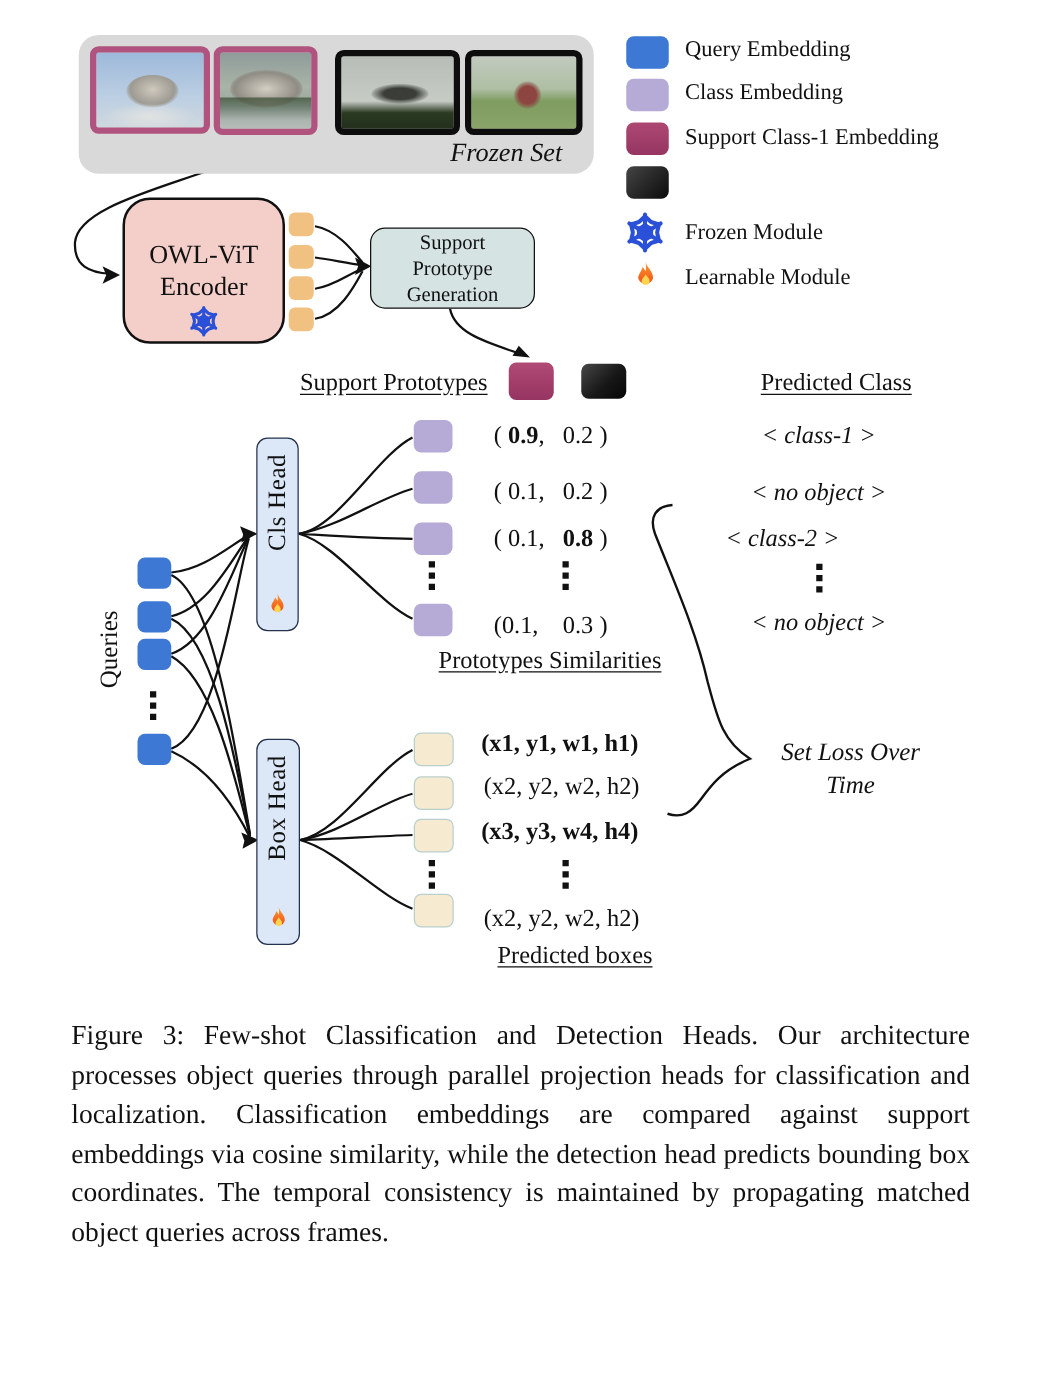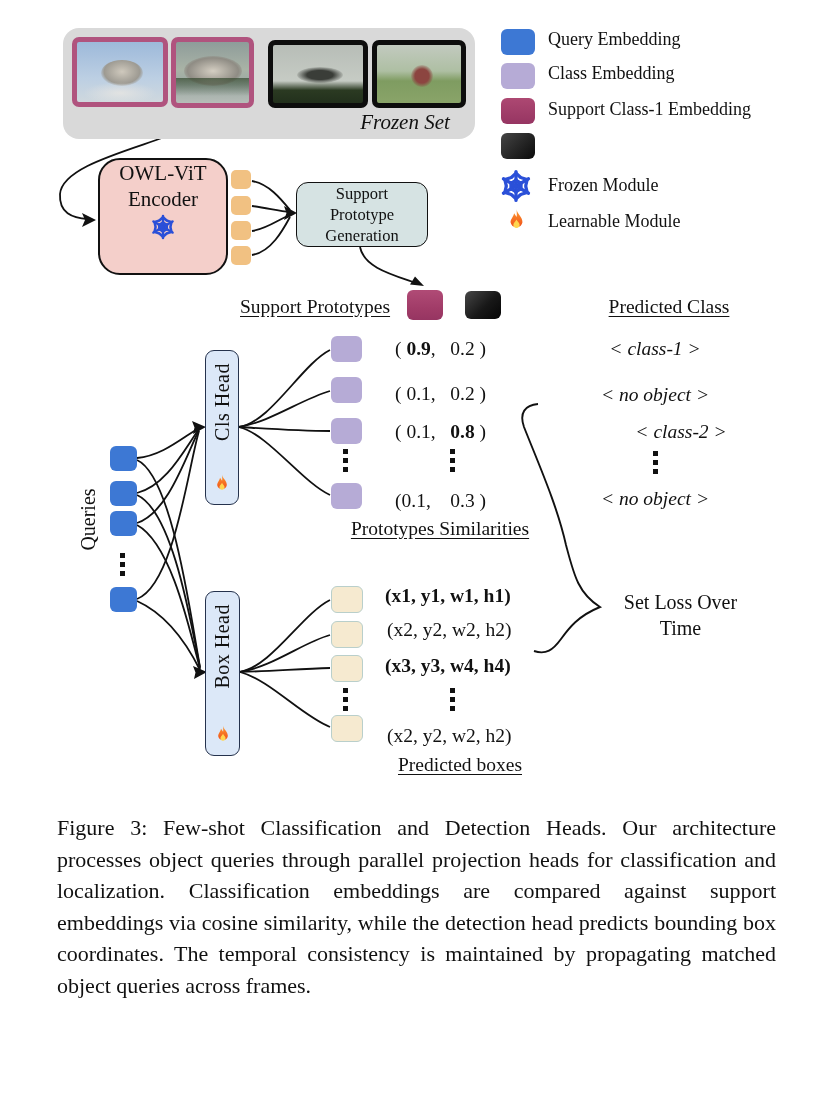--- a/index.html
+++ b/index.html
@@ -11,40 +11,40 @@
   .supportset{background:#d9d9d9;border-radius:16px;}
   .thumb{position:absolute;z-index:3;border-radius:7px;box-sizing:border-box;overflow:hidden;}
   .thumb.c1{border:5px solid #b0537e;}
   .thumb.c2{border:5px solid #0d0d0d;}
   .blob{position:absolute;border-radius:50%;}
   .supportset-label{font-style:italic;font-size:21px;}
   
   .sw{position:absolute;width:34px;height:26px;border-radius:6px;}
   .legend-label{position:absolute;font-size:18px;white-space:nowrap;}
   
-  .encoder{background:#f4cfca;border:2px solid #111;border-radius:22px;text-align:center;font-size:21px;line-height:26px;}
+  .encoder{background:#f4cfca;border:2px solid #111;border-radius:22px;text-align:center;font-size:21px;line-height:26px;padding-top:30px;}
   .spg{background:#d6e3e3;border:1.8px solid #111;border-radius:12px;text-align:center;font-size:16.5px;line-height:21px;display:flex;align-items:center;justify-content:center;}
   .token{position:absolute;width:20px;height:19px;border-radius:5px;background:#f1c182;z-index:2;}
   .head{background:#dce8f8;border:1.8px solid #25324d;border-radius:9px;display:flex;flex-direction:column;align-items:center;justify-content:space-between;padding:12px 0 8px 0;}
   .head .vlabel{writing-mode:vertical-rl;transform:rotate(180deg);font-size:20px;letter-spacing:.5px;}
   .sq{position:absolute;z-index:2;border-radius:6px;}
   .sq.query{background:#3d78d4;width:27px;height:25px;}
   .sq.classemb{background:#b6abd6;width:31px;height:26px;}
   .sq.tan{background:#f6ead0;border:1.2px solid #b9cfcb;width:30px;height:25px;}
   .sq.proto1{background:linear-gradient(180deg,#b04b76 0%,#a13c68 60%,#963562 100%);width:36px;height:30px;}
   .sq.proto2{background:linear-gradient(135deg,#474747 0%,#181818 55%,#050505 100%);width:36px;height:28px;}
   .underl{text-decoration:underline;text-underline-offset:3px;}
   .h19{font-size:19.5px;white-space:nowrap;}
   .simrow{position:absolute;font-size:19.5px;white-space:pre;z-index:2;}
   .boxrow{position:absolute;font-size:19.5px;white-space:pre;z-index:2;text-align:right;}
   .clsitem{position:absolute;font-size:19.5px;font-style:italic;white-space:nowrap;text-align:center;width:160px;z-index:2;}
   .vdots{position:absolute;display:flex;flex-direction:column;gap:4px;z-index:2;}
   .vdots i{display:block;width:5px;height:5px;background:#111;}
   .rotlabel{position:absolute;font-size:20px;transform:rotate(-90deg);transform-origin:center;white-space:nowrap;text-align:center;z-index:2;}
-  .loss{position:absolute;font-size:20px;text-align:center;line-height:26px;z-index:2;}
+  .loss{position:absolute;font-size:20px;font-style:italic;text-align:center;line-height:26px;z-index:2;}
   .caption{position:absolute;left:57px;top:812px;width:719px;font-size:22px;line-height:31.6px;text-align:justify;z-index:2;}
   .icon-sm{width:26px;height:26px;display:block;}
   .icon-flame-head{width:22px;height:24px;display:block;}
 </style>
 </head>
 <body>
 
 <svg width="0" height="0" style="position:absolute">
   <defs>
     <g id="snow-sym" stroke="#2b50d8" stroke-width="2.3" stroke-linecap="round" fill="none">
@@ -209,21 +209,21 @@
   <div class="vdots" style="left:450px;top:449px;">
       <i></i>
       <i></i>
       <i></i>
     </div>
   <div class="simrow" style="left:395px;top:490px;"><span>(</span><span>0.1</span><span>,    </span><span>0.3</span><span> )</span></div>
   <div class="node h19 underl" style="left:345px;top:518px;width:190px;text-align:center;">Prototypes Similarities</div>
 
   <div class="clsitem" style="left:575px;top:338px;">&lt; class-1 &gt;</div>
   <div class="clsitem" style="left:575px;top:384px;">&lt; no object &gt;</div>
-  <div class="clsitem" style="left:601px;top:421px;">&lt; class-2 &gt;</div>
+  <div class="clsitem" style="left:546px;top:421px;">&lt; class-2 &gt;</div>
   <div class="vdots" style="left:653px;top:451px;">
       <i></i>
       <i></i>
       <i></i>
     </div>
   <div class="clsitem" style="left:575px;top:488px;">&lt; no object &gt;</div>
 
   <div class="sq tan" style="left:331px;top:586px;"></div>
   <div class="sq tan" style="left:331px;top:621px;"></div>
   <div class="sq tan" style="left:331px;top:655px;"></div>

